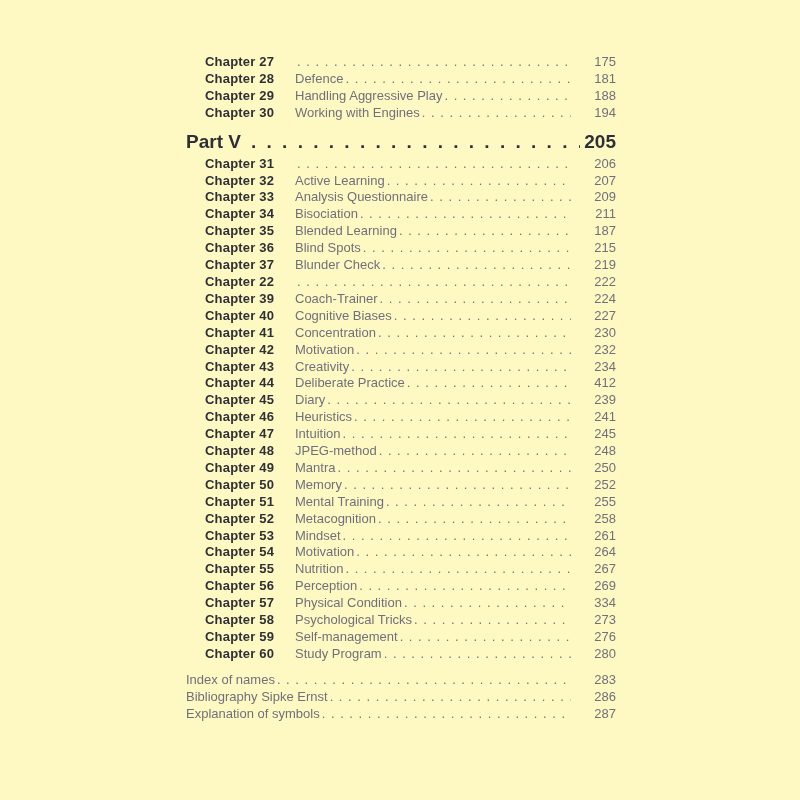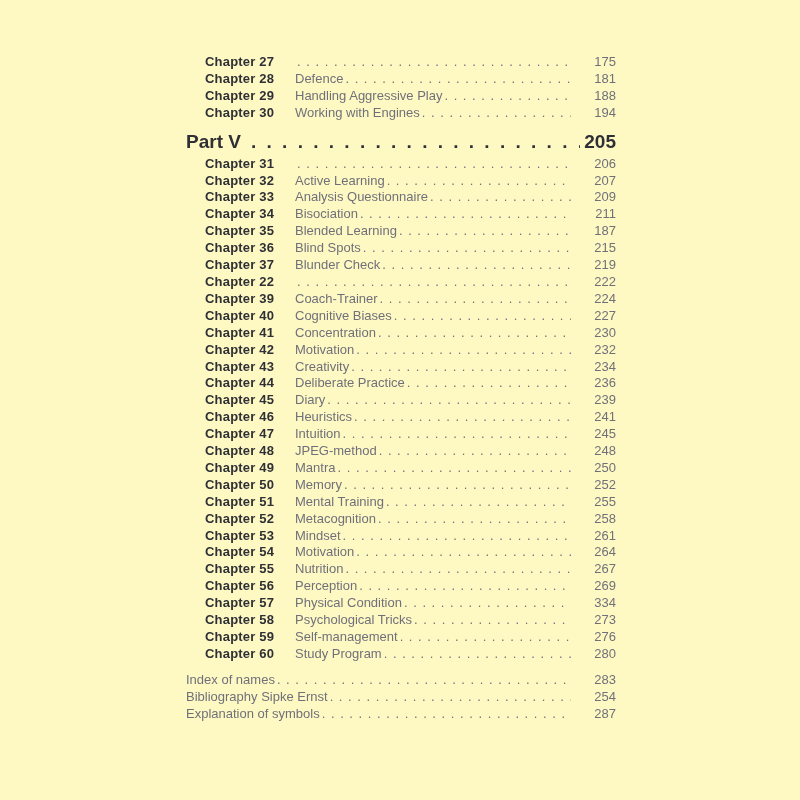--- a/index.html
+++ b/index.html
@@ -209,21 +209,21 @@
         <div class="row chapter-row">
           <span class="label">Chapter 43</span>
           <span class="title">Creativity</span>
           <span class="dots dotfill"> . . . . . . . . . . . . . . . . . . . . . . . . . . . . . . . . . . . . . . . . . . . . . . . . . . . . . . . . . . . . . . . . . . . . . . . . . . . . . . . . . . . . . . . . . . . . . . . . . . . . . . . . . . . . . . . . . . . . . . . . . . . . . . . . . . . . . . . . . . . . . . . . . . . . . .</span>
           <span class="pagenum">234</span>
         </div>
         <div class="row chapter-row">
           <span class="label">Chapter 44</span>
           <span class="title">Deliberate Practice</span>
           <span class="dots dotfill"> . . . . . . . . . . . . . . . . . . . . . . . . . . . . . . . . . . . . . . . . . . . . . . . . . . . . . . . . . . . . . . . . . . . . . . . . . . . . . . . . . . . . . . . . . . . . . . . . . . . . . . . . . . . . . . . . . . . . . . . . . . . . . . . . . . . . . . . . . . . . . . . . . . . . . .</span>
-          <span class="pagenum">236</span>
+          <span class="pagenum">412</span>
         </div>
         <div class="row chapter-row">
           <span class="label">Chapter 45</span>
           <span class="title">Diary</span>
           <span class="dots dotfill"> . . . . . . . . . . . . . . . . . . . . . . . . . . . . . . . . . . . . . . . . . . . . . . . . . . . . . . . . . . . . . . . . . . . . . . . . . . . . . . . . . . . . . . . . . . . . . . . . . . . . . . . . . . . . . . . . . . . . . . . . . . . . . . . . . . . . . . . . . . . . . . . . . . . . . .</span>
           <span class="pagenum">239</span>
         </div>
         <div class="row chapter-row">
           <span class="label">Chapter 46</span>
           <span class="title">Heuristics</span>
@@ -318,21 +318,21 @@
 
     <div id="group-back" class="group back-group">
         <div class="row back-row">
           <span class="title">Index of names</span>
           <span class="dots dotfill"> . . . . . . . . . . . . . . . . . . . . . . . . . . . . . . . . . . . . . . . . . . . . . . . . . . . . . . . . . . . . . . . . . . . . . . . . . . . . . . . . . . . . . . . . . . . . . . . . . . . . . . . . . . . . . . . . . . . . . . . . . . . . . . . . . . . . . . . . . . . . . . . . . . . . . .</span>
           <span class="pagenum">283</span>
         </div>
         <div class="row back-row">
           <span class="title">Bibliography Sipke Ernst</span>
           <span class="dots dotfill"> . . . . . . . . . . . . . . . . . . . . . . . . . . . . . . . . . . . . . . . . . . . . . . . . . . . . . . . . . . . . . . . . . . . . . . . . . . . . . . . . . . . . . . . . . . . . . . . . . . . . . . . . . . . . . . . . . . . . . . . . . . . . . . . . . . . . . . . . . . . . . . . . . . . . . .</span>
-          <span class="pagenum">254</span>
+          <span class="pagenum">286</span>
         </div>
         <div class="row back-row">
           <span class="title">Explanation of symbols</span>
           <span class="dots dotfill"> . . . . . . . . . . . . . . . . . . . . . . . . . . . . . . . . . . . . . . . . . . . . . . . . . . . . . . . . . . . . . . . . . . . . . . . . . . . . . . . . . . . . . . . . . . . . . . . . . . . . . . . . . . . . . . . . . . . . . . . . . . . . . . . . . . . . . . . . . . . . . . . . . . . . . .</span>
           <span class="pagenum">287</span>
         </div>
       </div>
 
   </div>
 </div>

